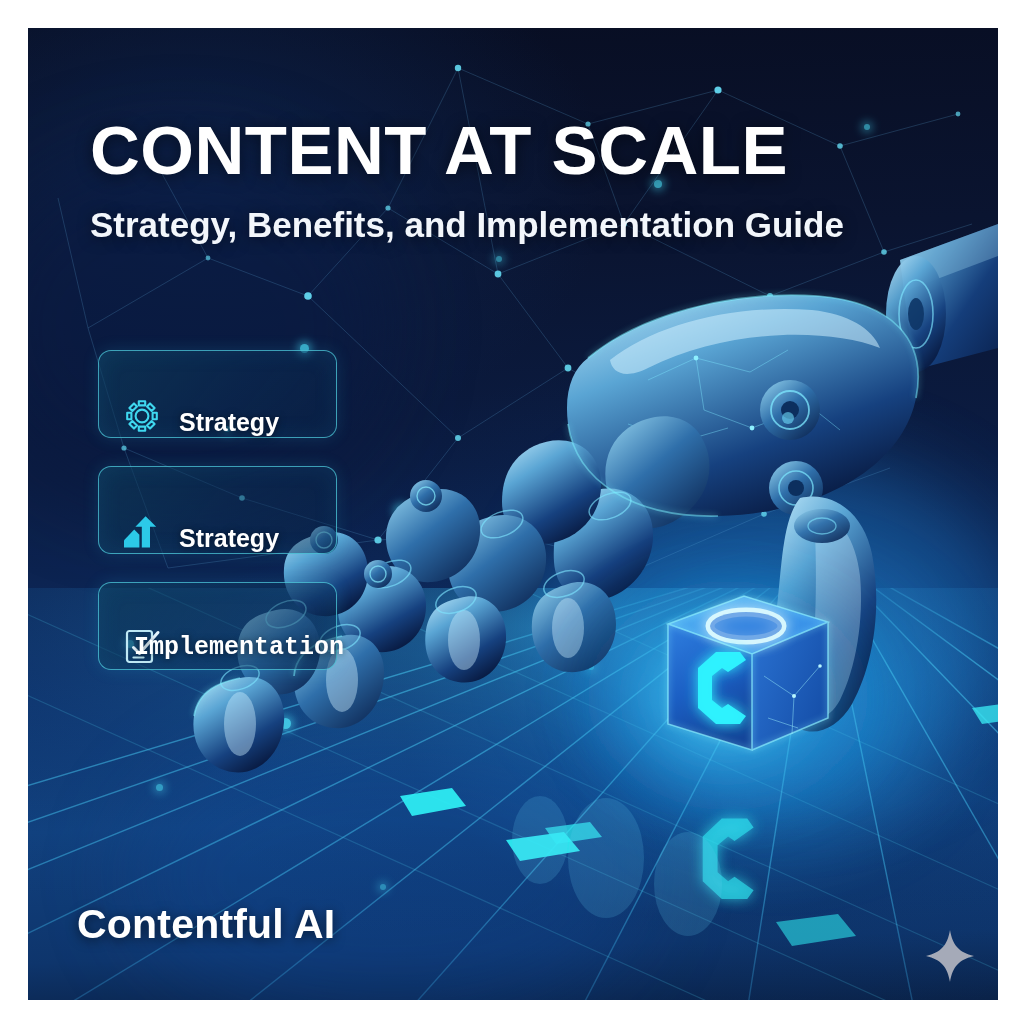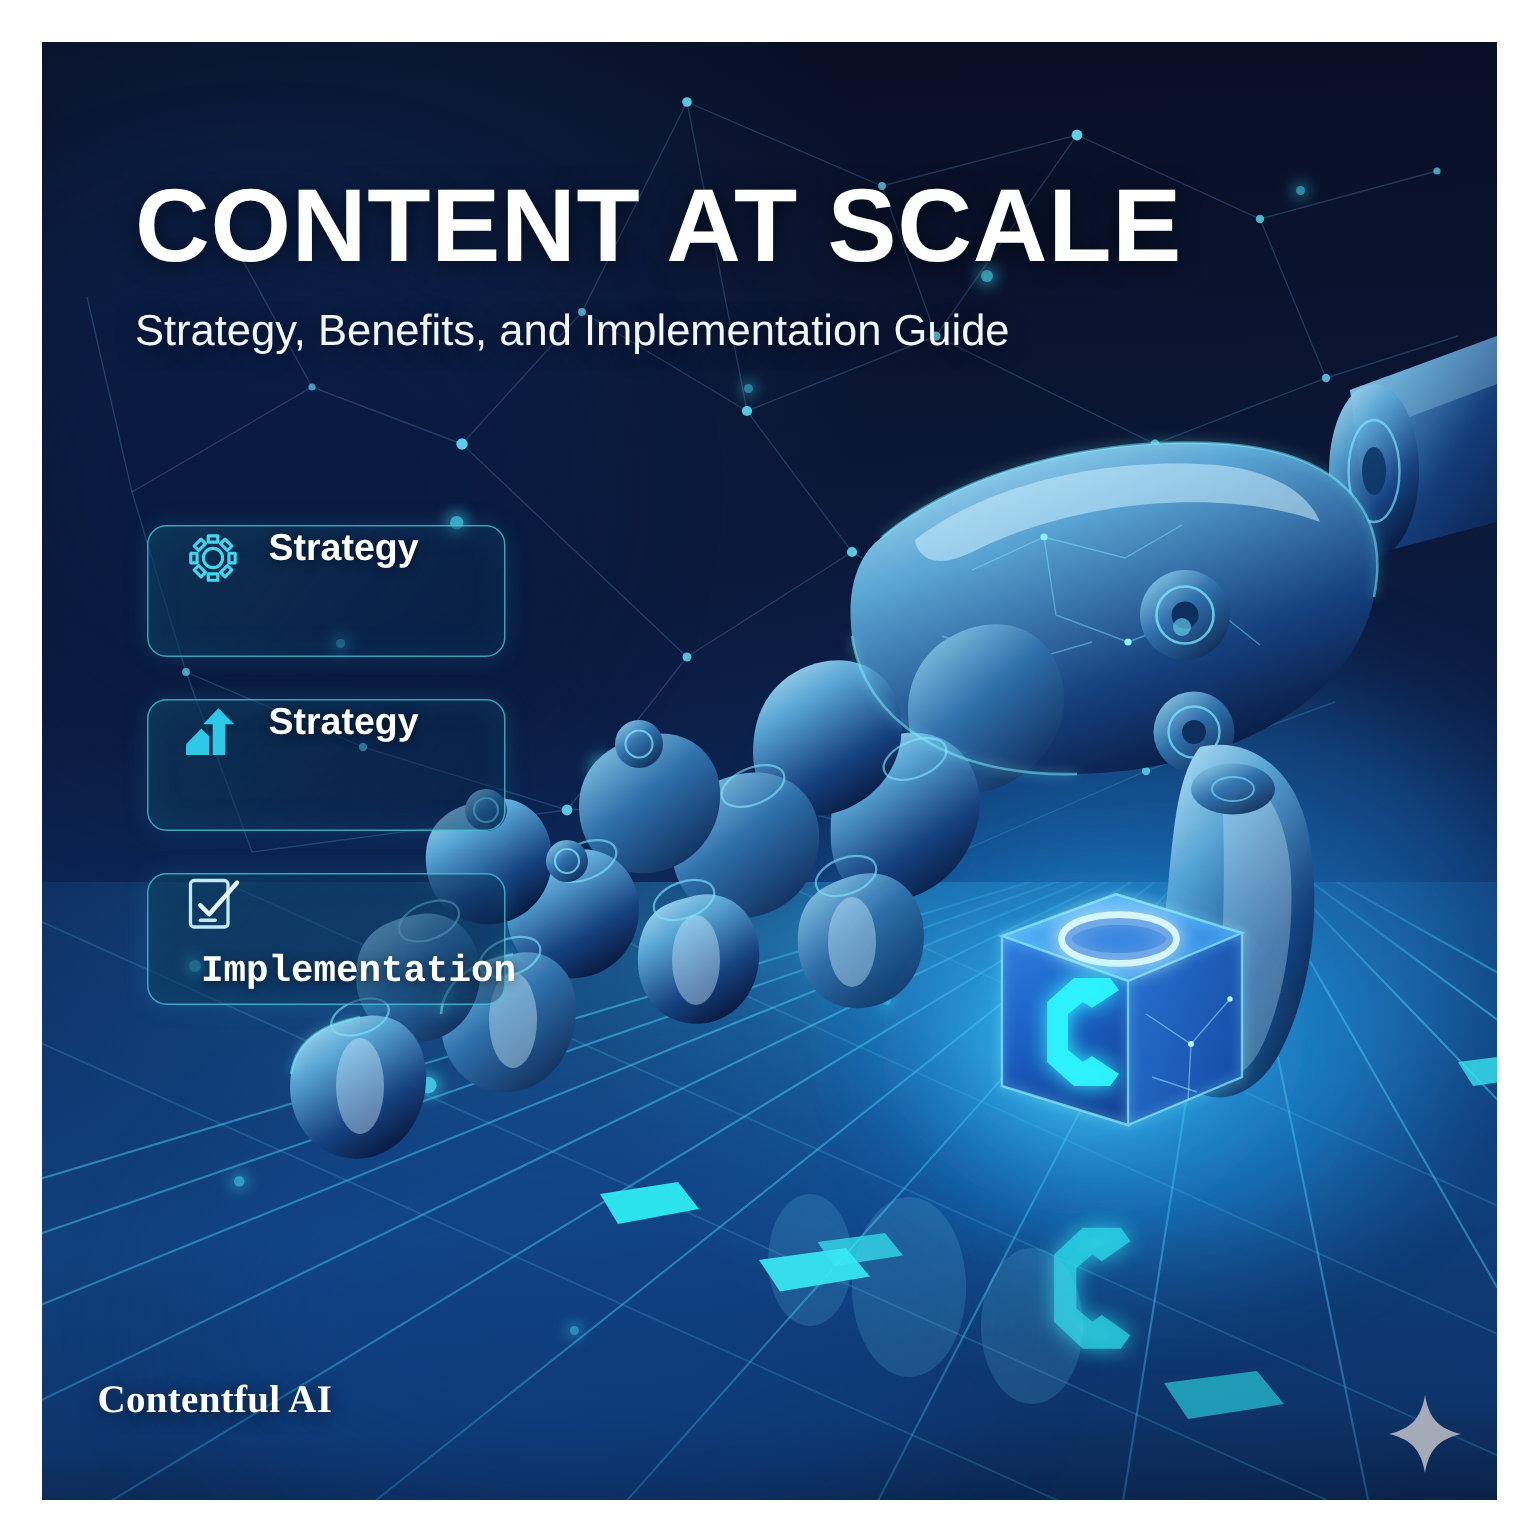--- a/index.html
+++ b/index.html
@@ -90,22 +90,22 @@
     font-size: 69px;
     line-height: 1.02;
     letter-spacing: 0.5px;
     color: #ffffff;
     text-shadow: 0 2px 16px rgba(0,0,0,0.55);
     white-space: nowrap;
   }
   #subtitle {
     margin: 20px 0 0 0;
     font-family: "Liberation Sans", sans-serif;
-    font-weight: 400;
-    font-size: 29px;
+    font-weight: 700;
+    font-size: 35px;
     line-height: 1.1;
     color: #f2f6fb;
     text-shadow: 0 2px 14px rgba(0,0,0,0.5);
     white-space: nowrap;
   }
 
   
   #features {
     position: absolute;
     left: 70px;
@@ -116,21 +116,21 @@
   .feature-card {
     position: relative;
     width: 239px;
     height: 88px;
     margin-bottom: 28px;
     border-radius: 13px;
     border: 1.6px solid rgba(86,220,236,0.68);
     background: linear-gradient(128deg, rgba(14,62,92,0.62) 0%, rgba(12,48,86,0.48) 55%, rgba(10,40,76,0.40) 100%);
     box-shadow: 0 0 16px rgba(40,170,210,0.18), inset 0 0 22px rgba(30,120,170,0.16);
     display: flex;
-    align-items: flex-start;
+    align-items: flex-end;
     box-sizing: border-box;
     padding-left: 22px;
     overflow: visible;
   }
   .feature-icon {
     flex: 0 0 auto;
     width: 42px;
     height: 42px;
     display: flex;
     align-items: center;
@@ -160,26 +160,26 @@
     position: absolute;
     left: 0; top: 0;
     width: 970px; height: 972px;
     pointer-events: none;
     z-index: 4;
   }
 
   
   #brand {
     position: absolute;
-    left: 37px;
+    left: 49px;
     bottom: 52px;
     z-index: 8;
-    font-family: Liberation Serif, serif;
+    font-family: Liberation Sans, sans-serif;
     font-weight: 700;
-    font-size: 26px;
+    font-size: 41px;
     color: #ffffff;
     letter-spacing: 0.2px;
     text-shadow: 0 2px 12px rgba(0,0,0,0.6);
   }
 
   
   #sparkle {
     position: absolute;
     right: 22px;
     bottom: 16px;

